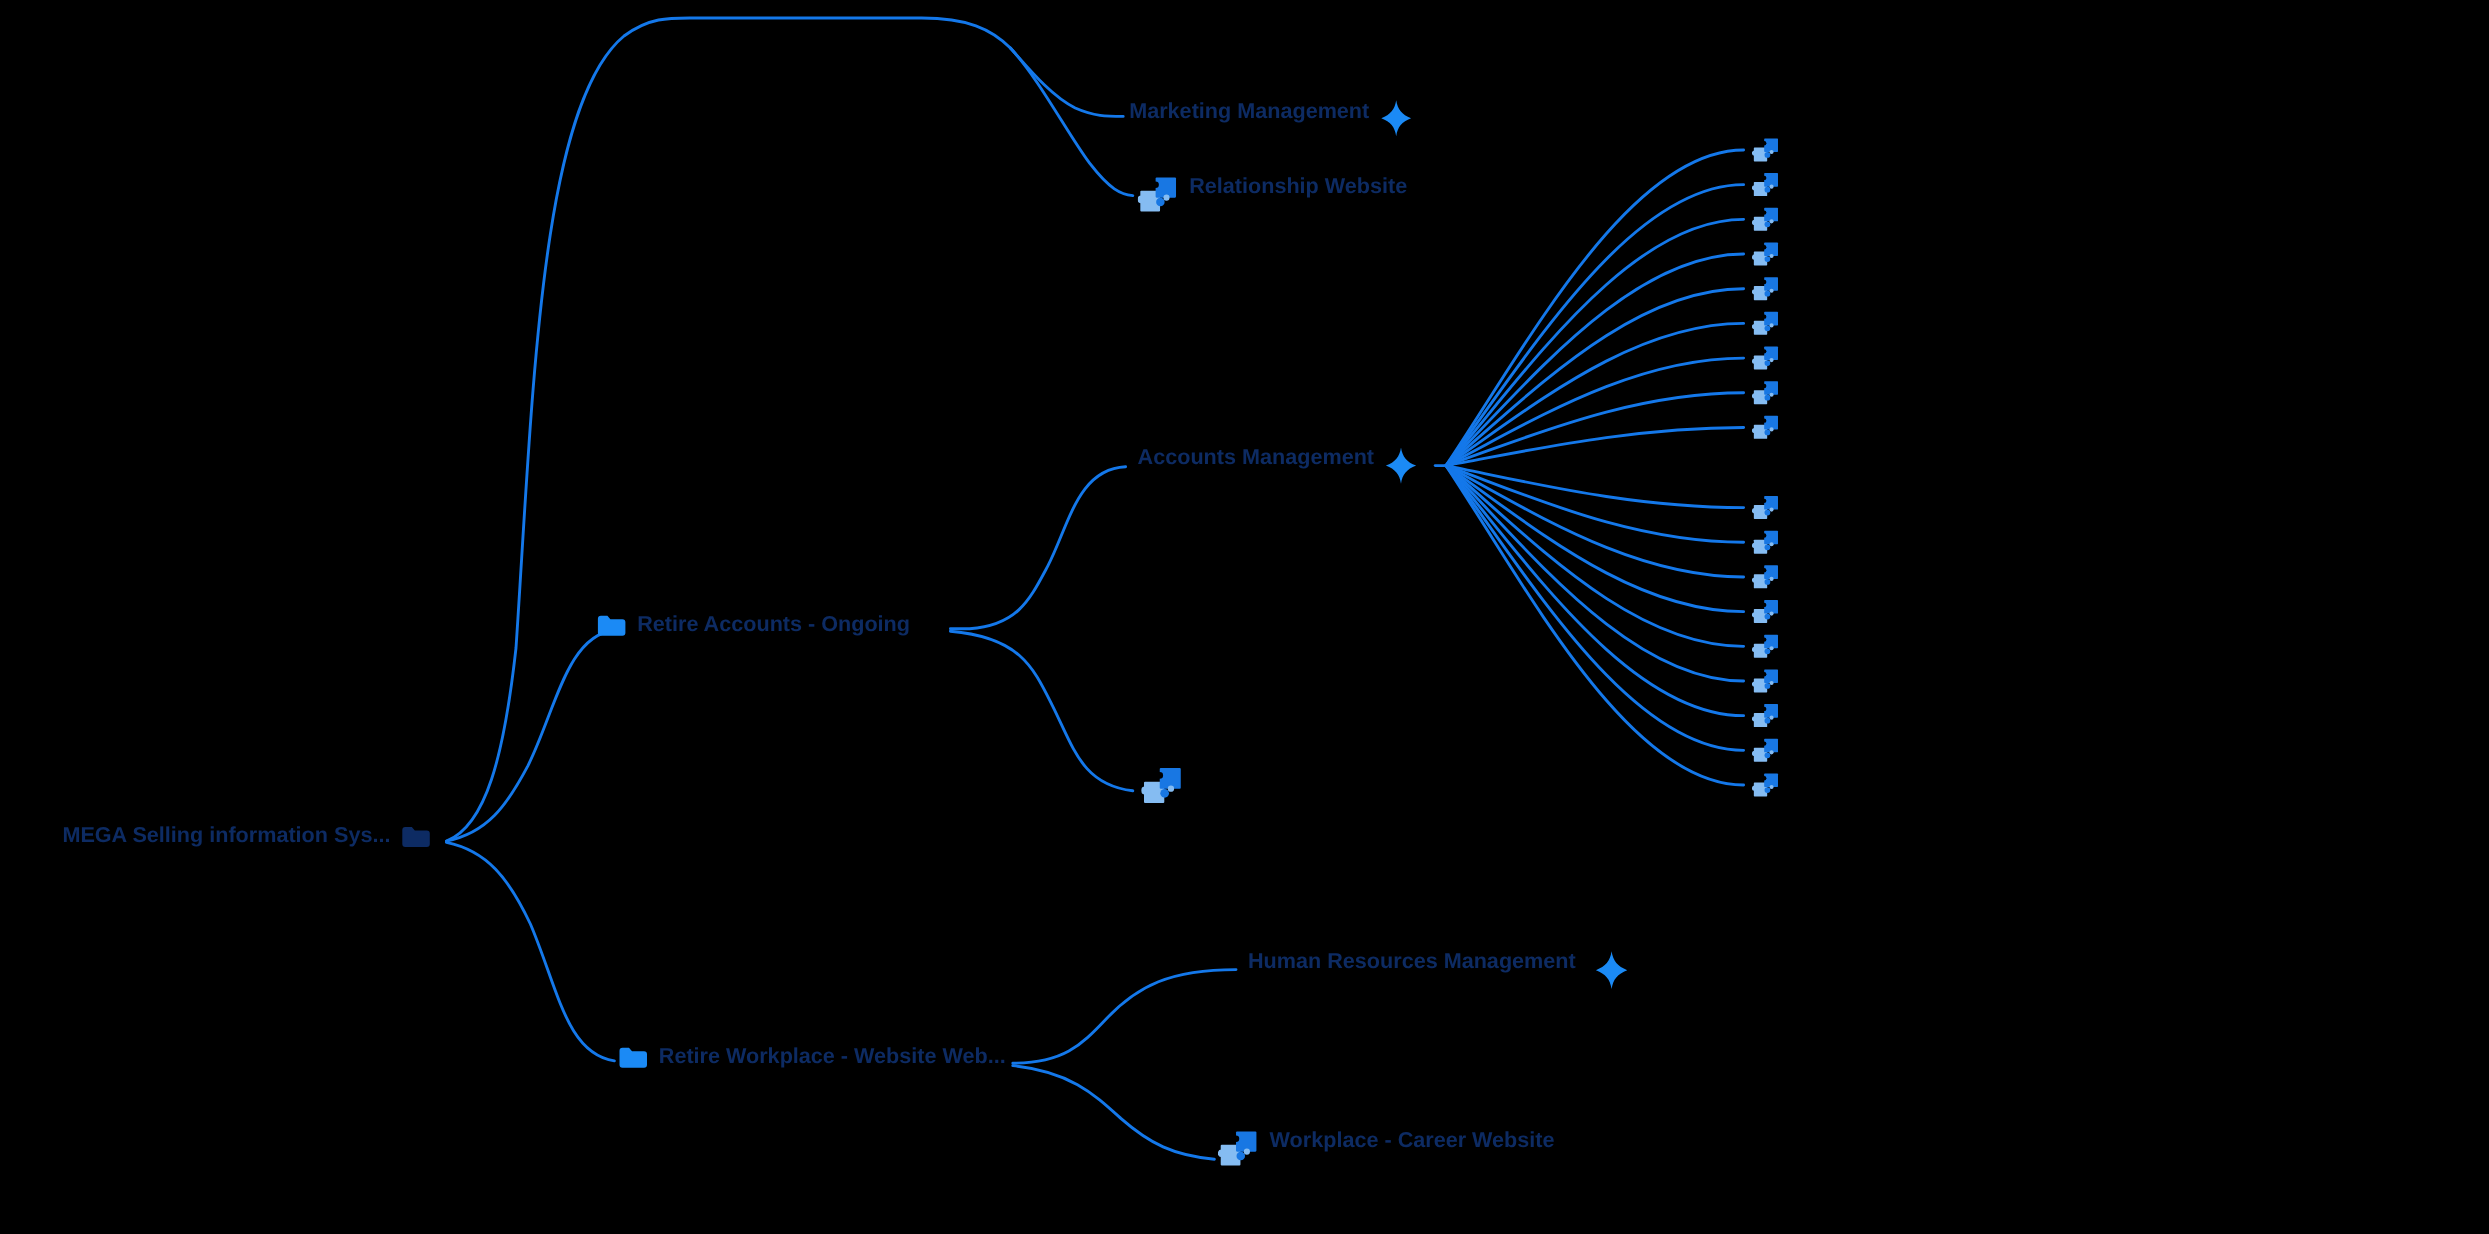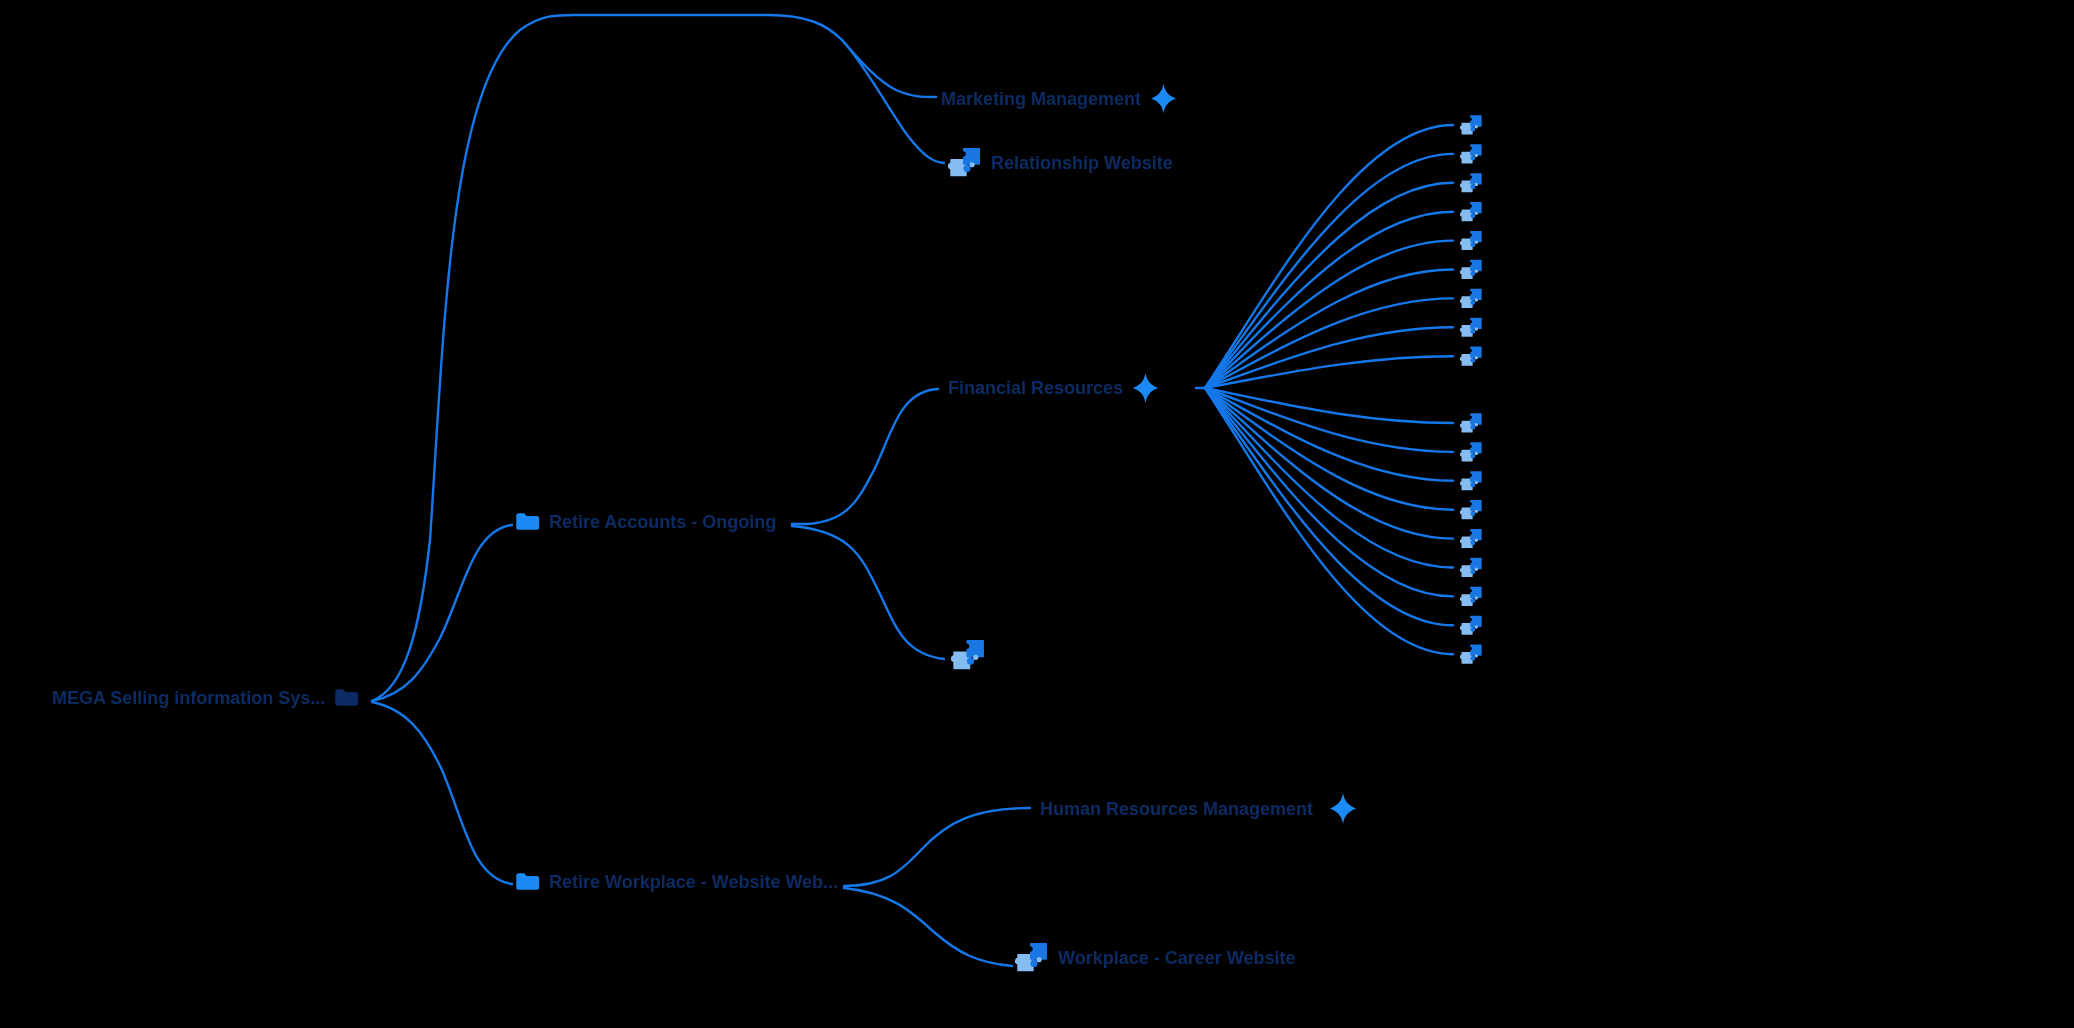--- a/index.html
+++ b/index.html
@@ -15,21 +15,21 @@
     width:2074px;height:1028px;
     background:var(--bg);
     overflow:hidden;
     font-family:"Liberation Sans", sans-serif;
     position:relative;
   }
   #canvas{position:absolute;inset:0;width:2074px;height:1028px;}
   #graph{position:absolute;left:0;top:0;}
   #graph path.edge{fill:none;stroke:var(--edge);stroke-width:2.4;stroke-linecap:round;}
   .node{
-    position:absolute;display:flex;align-items:center;gap:9px;
+    position:absolute;display:flex;align-items:flex-start;gap:9px;
     font-weight:700;font-size:18px;color:var(--label);
     white-space:nowrap;line-height:1;cursor:default;
   }
   .icon{display:block;flex:0 0 auto;}
   .folder-bright{color:var(--accent);}
   .folder-dark{color:var(--label);}
   .sparkle{color:var(--accent);}
   .pz-light{fill:var(--pz-light);}
   .pz-dark{fill:var(--pz-dark);}
   .pz-hole{fill:var(--bg);}
@@ -114,21 +114,21 @@
       </g>
   </svg>
 
   <div class="node" style="left:52px;top:687px">
     <span class="label">MEGA Selling information Sys...</span>
     <svg class="icon folder-dark" width="25" height="21" viewBox="0 0 24 20">
         <use href="#sym-folder"></use>
       </svg>
   </div>
 
-  <div class="node" style="left:515px;top:511px">
+  <div class="node" style="left:497px;top:511px">
     <svg class="icon folder-bright" width="25" height="21" viewBox="0 0 24 20">
         <use href="#sym-folder"></use>
       </svg>
     <span class="label">Retire Accounts - Ongoing</span>
   </div>
 
   <div class="node" style="left:515px;top:871px">
     <svg class="icon folder-bright" width="25" height="21" viewBox="0 0 24 20">
         <use href="#sym-folder"></use>
       </svg>
@@ -143,21 +143,21 @@
   </div>
 
   <div class="node" style="left:948px;top:146px">
     <svg class="icon" width="34" height="34" viewBox="0 0 24 24">
         <use href="#sym-puzzle"></use>
       </svg>
     <span class="label">Relationship Website</span>
   </div>
 
   <div class="node" style="left:948px;top:372px">
-    <span class="label">Financial Resources</span>
+    <span class="label">Accounts Management</span>
     <svg class="icon sparkle" width="27" height="32" viewBox="0 0 24 28">
         <use href="#sym-sparkle"></use>
       </svg>
   </div>
 
   <div class="node" style="left:1040px;top:792px;gap:16px">
     <span class="label">Human Resources Management</span>
     <svg class="icon sparkle" width="28" height="33" viewBox="0 0 24 28">
         <use href="#sym-sparkle"></use>
       </svg>

